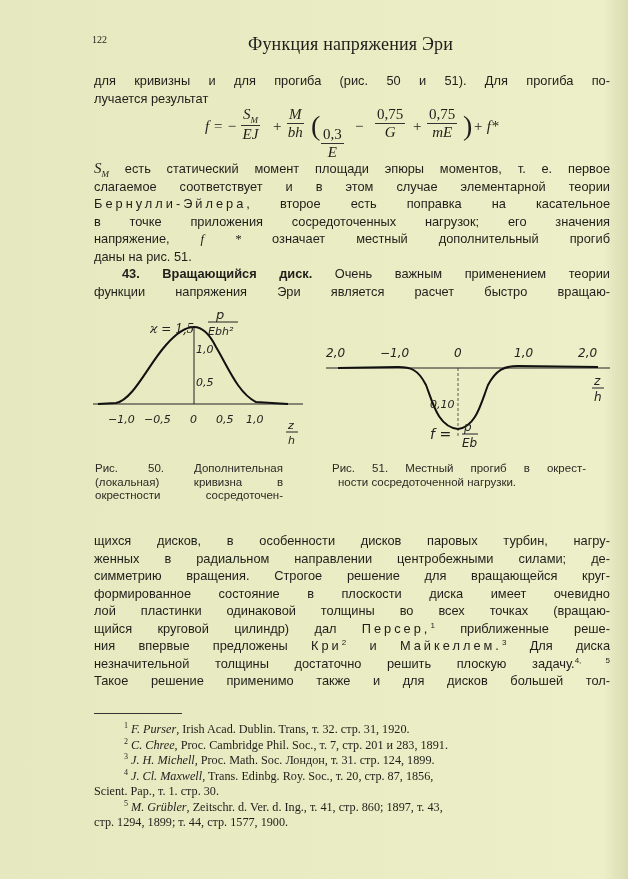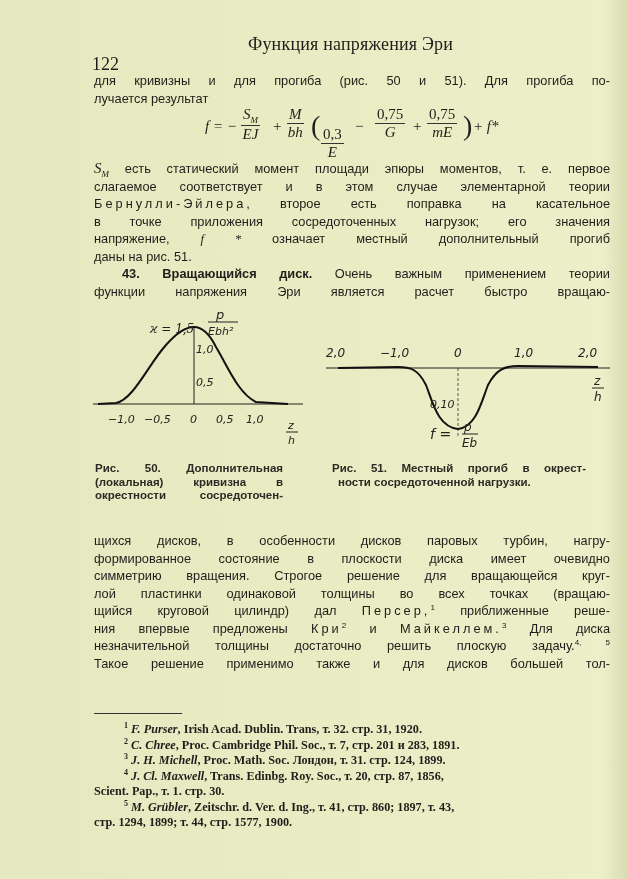--- a/index.html
+++ b/index.html
@@ -6,37 +6,37 @@
     body {
       width: 628px; height: 879px; overflow: hidden;
       background: #e9ebc3;
       font-family: "Liberation Sans", sans-serif;
       color: #1e1f1a;
       position: relative;
     }
     .page { position: absolute; left: 0; top: 0; width: 628px; height: 879px;
       background: linear-gradient(90deg, #e6e9c0 0%, #eaecc4 60%, #ecefc8 96%, #d9dcb0 100%); }
     .header { position: absolute; top: 34px; left: 92px; width: 440px; height: 16px; font-size: 13px; }
-    .page-num { position: absolute; left: 0; top: 0; font-family: "Liberation Serif", serif; font-size: 18px; margin-top: 20px; }
+    .page-num { position: absolute; left: 0; top: 0; font-family: "Liberation Serif", serif; font-size: 10px; }
     .running-title { position: absolute; left: 156px; top: 0; font-family: "Liberation Serif", serif; font-size: 18px; letter-spacing: 0.2px; }
     .text { position: absolute; left: 94px; width: 516px; font-size: 12.8px; line-height: 17.5px; }
     .line { display: block; white-space: nowrap; text-align: justify; text-align-last: justify; height: 17.5px; }
     .line.last { text-align-last: left; }
     .spaced { letter-spacing: 3px; }
     .bold { font-weight: bold; }
     .ital { font-style: italic; font-family: "Liberation Serif", serif; }
     .formula { position: absolute; top: 106px; left: 205px; width: 300px; height: 50px; font-family: "Liberation Serif", serif; font-size: 15px; }
     .fr { position: absolute; text-align: center; }
     .fr .num { display: block; border-bottom: 1px solid #333; padding: 0 2px; }
     .fr .den { display: block; }
     .fig { position: absolute; }
-    .caption { position: absolute; font-size: 11.5px; line-height: 13.5px; color: #2a2b24; font-weight: bold; }
+    .caption { position: absolute; font-size: 11.5px; line-height: 13.5px; color: #2a2b24; }
     .caption .line { height: 13.5px; }
     .foot { position: absolute; left: 94px; width: 516px; font-family: "Liberation Serif", serif; font-size: 12.2px; line-height: 15.5px; }
-    .foot .line { height: 15.5px; text-align: left; text-align-last: left; font-weight: bold; }
+    .foot .line { height: 15.5px; text-align: left; text-align-last: left; }
     .foot .ind { padding-left: 30px; }
     .footrule { position: absolute; left: 94px; top: 713px; width: 88px; height: 1px; background: #333; }
     sup { font-size: 8px; vertical-align: super; line-height: 0; }
   </style>
 </head>
 <body>
 
 <div class="page">
 
   <div class="header">
@@ -138,22 +138,23 @@
     <span class="line">окрестности сосредоточен-</span>
   </div>
 
   <div class="caption" style="left:332px;top:462px;width:254px;">
     <span class="line">Рис. 51. Местный прогиб в окрест-</span>
     <span class="line last" style="padding-left:6px;">ности сосредоточенной нагрузки.</span>
   </div>
 
   <div class="text" style="top:532px;">
     <span class="line">щихся дисков, в особенности дисков паровых турбин, нагру-</span>
+    <span class="line">женных в радиальном направлении центробежными силами; де-</span>
+    <span class="line">симметрию вращения. Строгое решение для вращающейся круг-</span>
     <span class="line">формированное состояние в плоскости диска имеет очевидно</span>
-    <span class="line">симметрию вращения. Строгое решение для вращающейся круг-</span>
     <span class="line">лой пластинки одинаковой толщины во всех точках (вращаю-</span>
     <span class="line"><span>щийся круговой цилиндр) дал </span><span class="spaced">Персер,</span><sup>1</sup><span> приближенные реше-</span></span>
     <span class="line"><span>ния впервые предложены </span><span class="spaced">Кри</span><sup>2</sup><span> и </span><span class="spaced">Майкеллем.</span><sup>3</sup><span> Для диска</span></span>
     <span class="line"><span>незначительной толщины достаточно решить плоскую задачу.</span><sup>4, 5</sup></span>
     <span class="line">Такое решение применимо также и для дисков большей тол-</span>
   </div>
 
   <div class="footrule"></div>
 
   <div class="foot" style="top:722px;">

